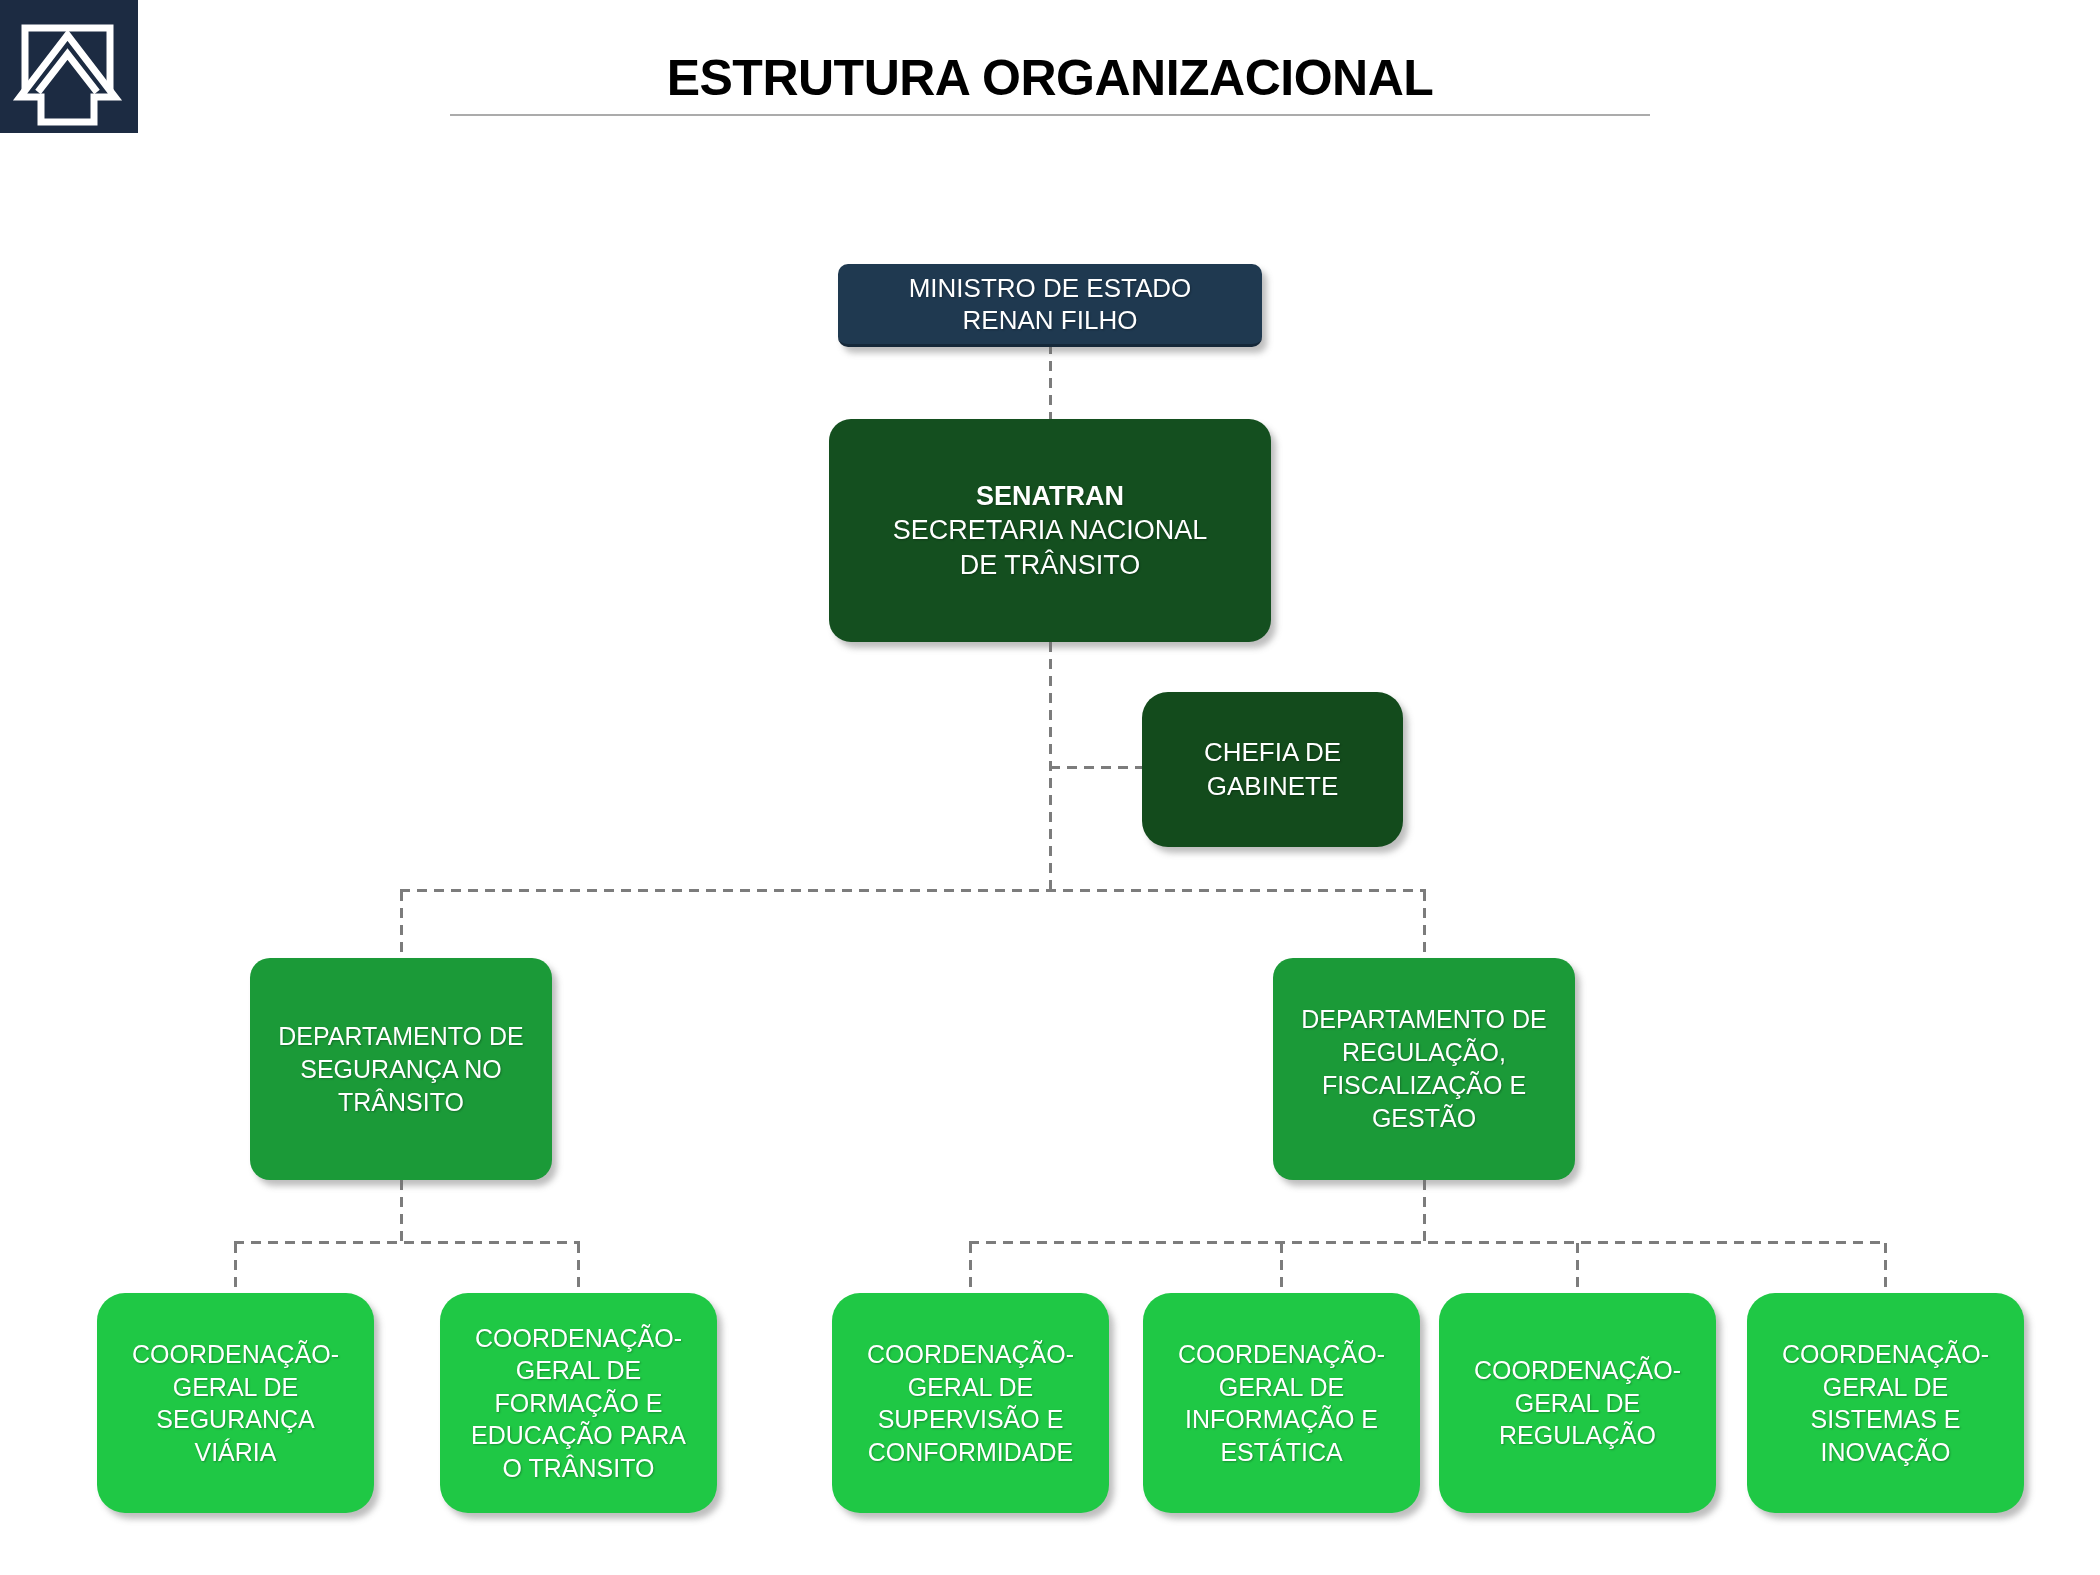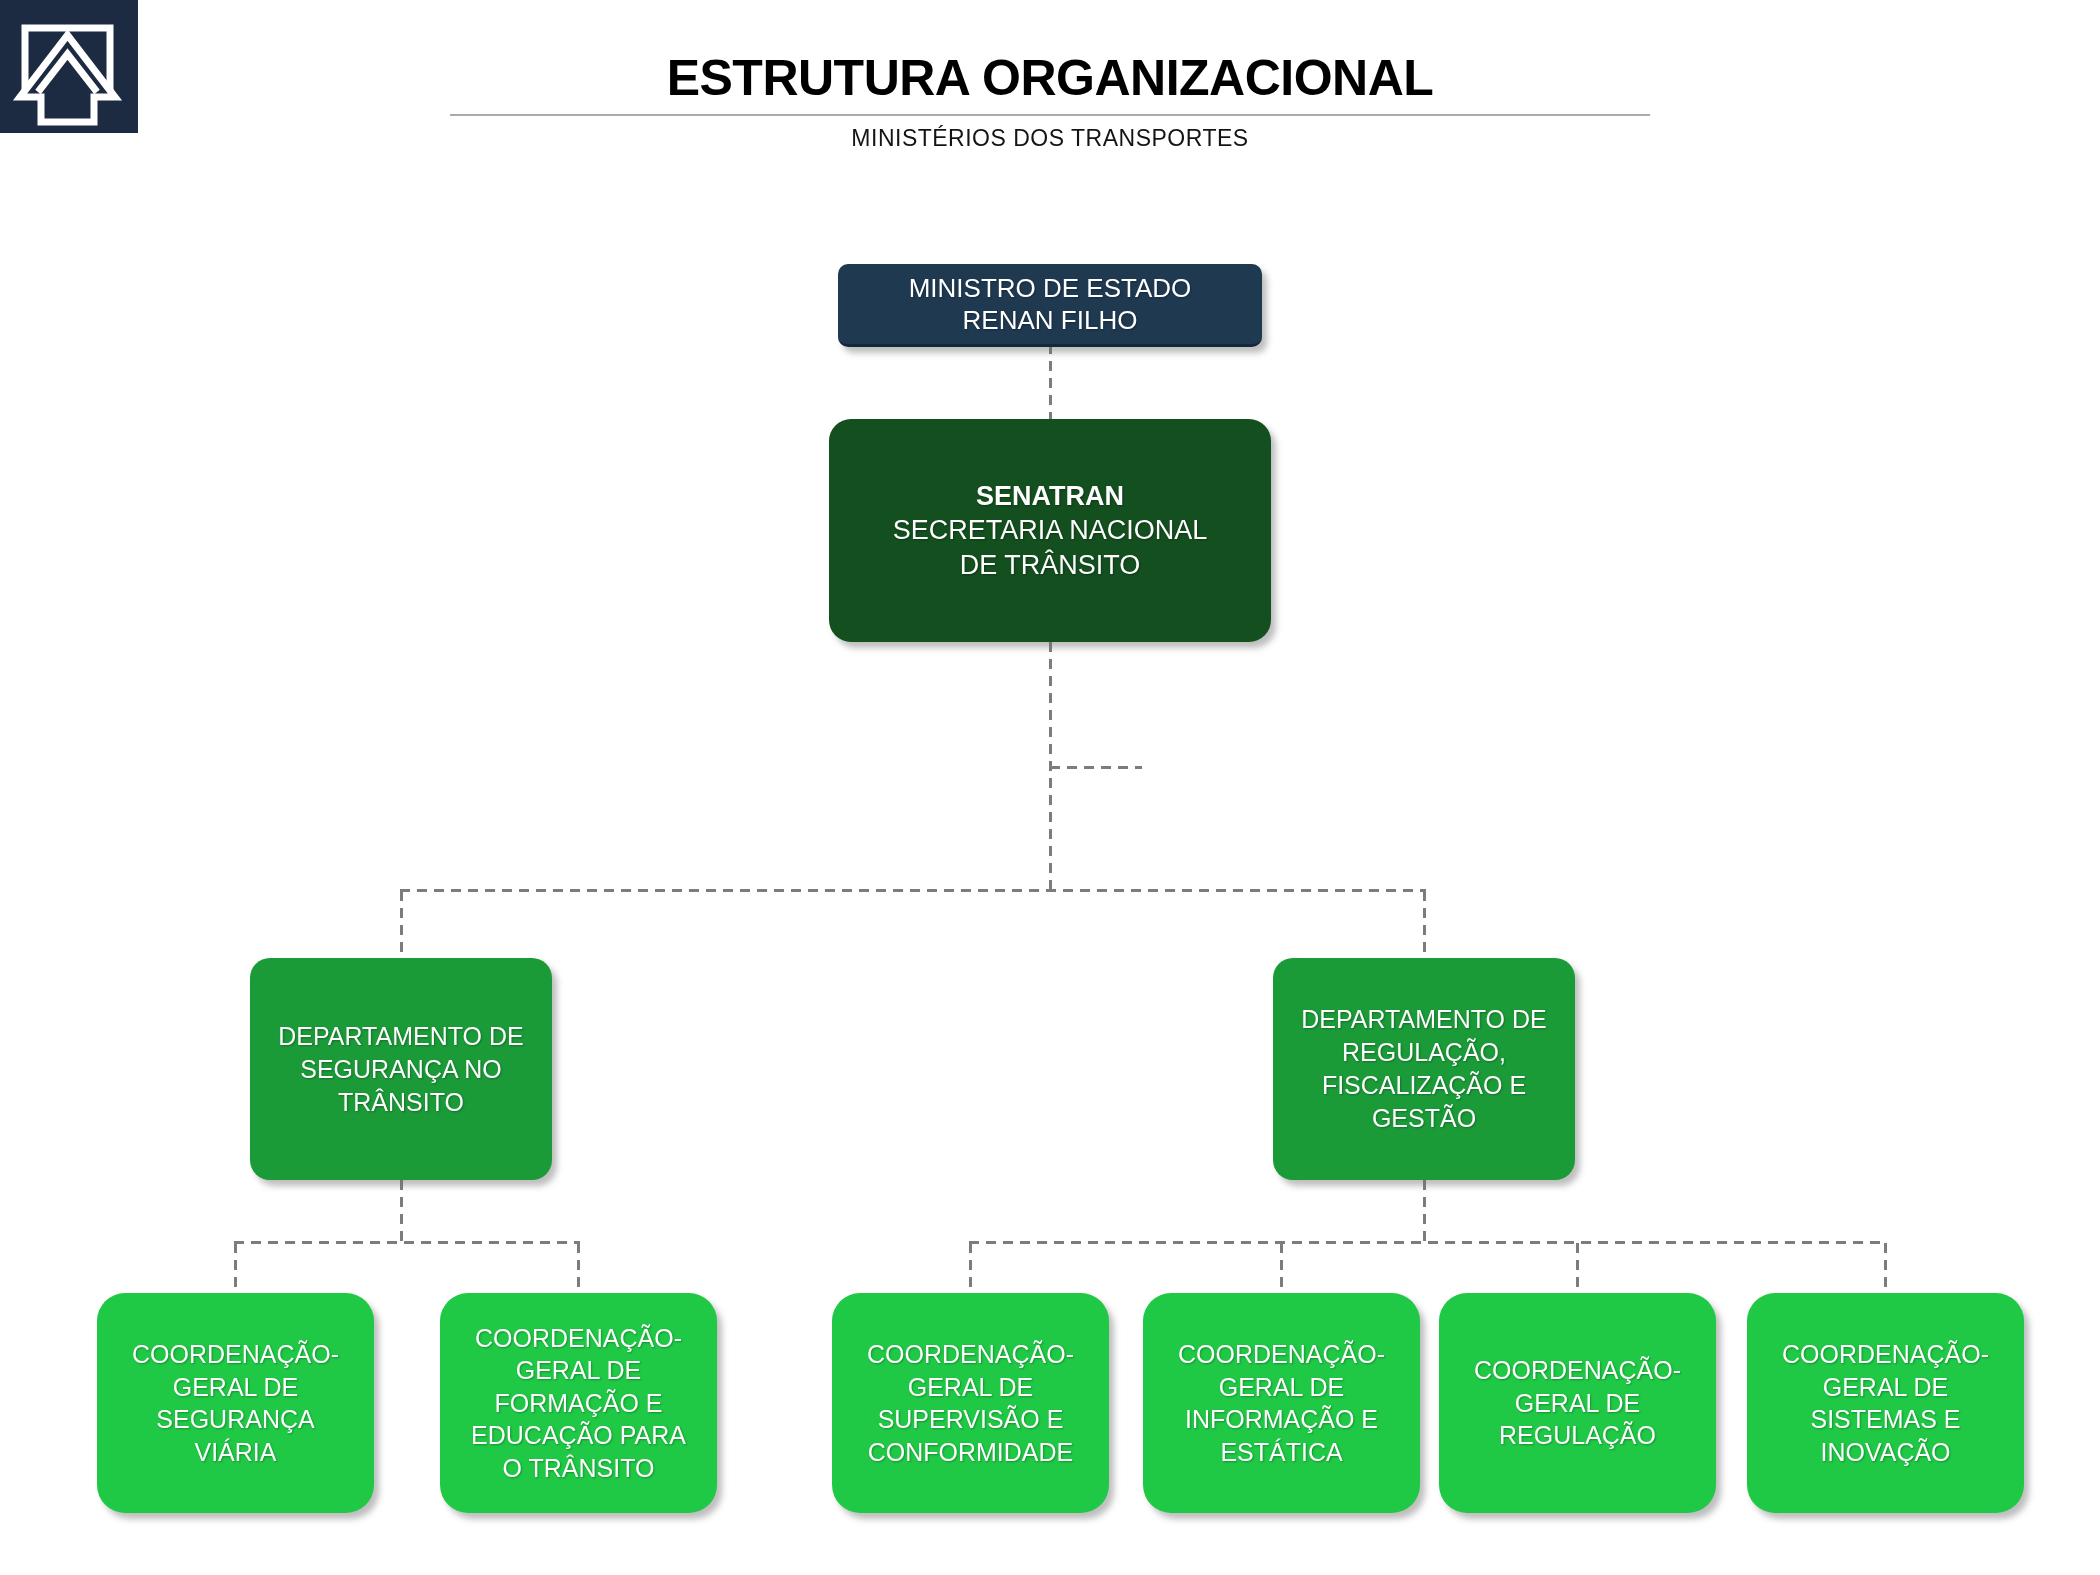--- a/index.html
+++ b/index.html
@@ -52,21 +52,20 @@
     <svg width="138" height="133" viewBox="0 0 138 133">
       <rect x="25" y="28" width="85" height="59" fill="none" stroke="#ffffff" stroke-width="7"></rect>
       <path d="M20 97 L67.5 35 L115 97 L94 97 L94 122 L41 122 L41 97 Z" fill="#1c2b42" stroke="#ffffff" stroke-width="7" stroke-linejoin="miter"></path>
       <path d="M38 92 L67.5 54 L97 92" fill="none" stroke="#ffffff" stroke-width="7"></path>
     </svg>
   </div>
 
   <div class="header">
     <div class="title">ESTRUTURA ORGANIZACIONAL</div>
     <hr class="rule">
-    <div class="subtitle">MINISTÉRIOS DOS TRANSPORTES</div>
   </div>
 
   <div class="v-dash" style="left:1049px;top:344px;height:75px;"></div>
   <div class="v-dash" style="left:1049px;top:642px;height:249px;"></div>
   <div class="h-dash" style="left:1050px;top:766px;width:92px;"></div>
   <div class="h-dash" style="left:400px;top:889px;width:1026px;"></div>
   <div class="v-dash" style="left:400px;top:891px;height:67px;"></div>
   <div class="v-dash" style="left:1423px;top:891px;height:67px;"></div>
   <div class="v-dash" style="left:400px;top:1180px;height:62px;"></div>
   <div class="h-dash" style="left:234px;top:1241px;width:346px;"></div>
@@ -83,20 +82,23 @@
     <div class="label">MINISTRO DE ESTADO<br>RENAN FILHO</div>
   </div>
 
   <div class="box senatran">
     <div class="label">
       <span class="bold">SENATRAN</span>
       <span>SECRETARIA NACIONAL<br>DE TRÂNSITO</span>
     </div>
   </div>
 
+  <div class="box chefia">
+    <div class="label">CHEFIA DE<br>GABINETE</div>
+  </div>
 
   <div class="box dept dept1">
     <div class="label">DEPARTAMENTO DE<br>SEGURANÇA NO<br>TRÂNSITO</div>
   </div>
 
   <div class="box dept dept2">
     <div class="label">DEPARTAMENTO DE<br>REGULAÇÃO,<br>FISCALIZAÇÃO E GESTÃO</div>
   </div>
 
   <div class="box coord c1">

